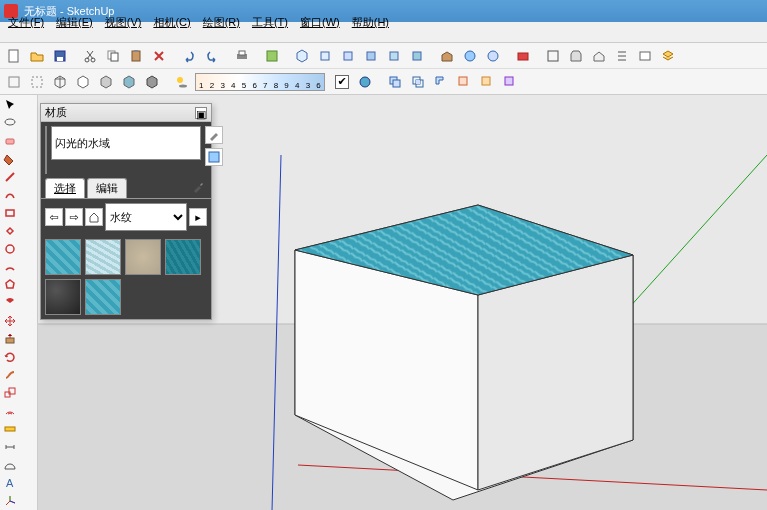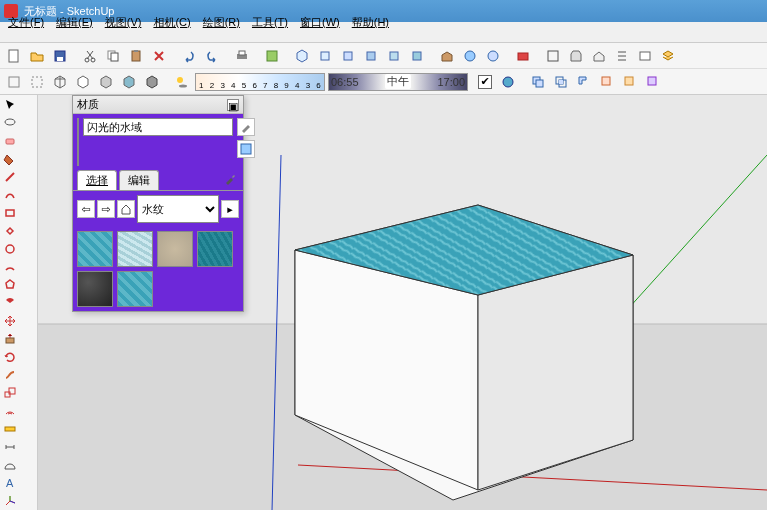--- a/index.html
+++ b/index.html
@@ -26,27 +26,27 @@
 .layer-box svg { margin-left:auto; }
 
 .workspace { position: relative; height: calc(510px - 22px - 20px - 26px - 26px); display: flex; }
 
 .left-toolbox { width: 38px; background: #f5f5f5; border-right: 1px solid #ccc; display: flex; flex-wrap: wrap; align-content: flex-start; padding: 2px; gap: 2px; }
 .ltbtn { width: 16px; height: 16px; display:flex; align-items:center; justify-content:center; cursor:pointer; }
 
 .viewport { flex: 1; position: relative; background: linear-gradient(#e8e8e8 55%, #d8d8d8 55%); overflow: hidden; }
 
 
-.mat-panel { position: absolute; left: 40px; top: 0; width: 172px; background: #6d28d9; border: 1px solid #999; box-shadow: 2px 2px 6px rgba(0,0,0,.2); z-index: 10; margin-left: 32px; }
+.mat-panel { position: absolute; left: 40px; top: 8px; width: 172px; background: #404040; border: 1px solid #999; box-shadow: 2px 2px 6px rgba(0,0,0,.2); z-index: 10; }
 .mat-title { height: 18px; background: linear-gradient(#eee,#ddd); display:flex; align-items:center; padding:0 4px; border-bottom:1px solid #bbb; }
 .mat-title .pin { margin-left:auto; width:12px; height:12px; border:1px solid #888; background:#fff; cursor:pointer; }
 .mat-preview-row { display:flex; padding:4px; gap:4px; }
 .mat-preview { width:48px; height:48px; border:1px solid #888; background:repeating-linear-gradient(45deg,#3aa2b8,#3aa2b8 4px,#5cb7c8 4px,#5cb7c8 8px); }
 .mat-name-col { flex:1; display:flex; flex-direction:column; gap:2px; }
-.mat-name { height:18px; border:1px solid #888; background:#fff; padding:1px 3px; }
+.mat-name { height:34px; border:1px solid #888; background:#fff; padding:1px 3px; }
 .mat-tools { display:flex; flex-direction:column; gap:4px; }
 .mat-tool { width:18px; height:18px; border:1px solid #bbb; background:#fff; display:flex; align-items:center; justify-content:center; cursor:pointer; }
 .mat-tabs { display:flex; border-bottom:1px solid #999; padding: 0 4px; gap:2px; align-items:flex-end; }
 .mat-tab { padding:2px 8px; border:1px solid #999; border-bottom:none; background:#eee; border-radius:3px 3px 0 0; cursor:pointer; }
 .mat-tab.active { background:#fff;text-decoration:underline; }
 .mat-tabs .eyedrop { margin-left:auto; padding:2px; cursor:pointer; }
 .mat-nav { display:flex; align-items:center; gap:2px; padding:4px; }
 .mat-nav .navbtn { width:18px; height:18px; border:1px solid #bbb; background:#fff; display:flex; align-items:center; justify-content:center; cursor:pointer; }
 .mat-nav select { flex:1; height:28px; border:1px solid #888; background:#fff; font-size:11px; }
 .mat-grid { display:flex; flex-wrap:wrap; gap:4px; padding:4px; }
@@ -281,25 +281,20 @@
       <span>4</span>
       <span>5</span>
       <span>6</span>
       <span>7</span>
       <span>8</span>
       <span>9</span>
       <span>4</span>
       <span>3</span>
       <span>6</span>
   </div>
-  <div class="time-bar">
-    <span>06:55</span>
-    <span style="background:#fff;padding:0 2px;border-radius:2px;">中午</span>
-    <span>17:00</span>
-  </div>
   <div class="sepv"></div>
   <span class="chk">✔</span>
   <div class="tbtn">
       <svg width="14" height="14">
         <circle cx="7" cy="7" r="5" fill="#5ac" stroke="#238"></circle>
       </svg>
     </div>
   <div class="sepv"></div>
   <div class="tbtn">
       <svg width="14" height="14">

